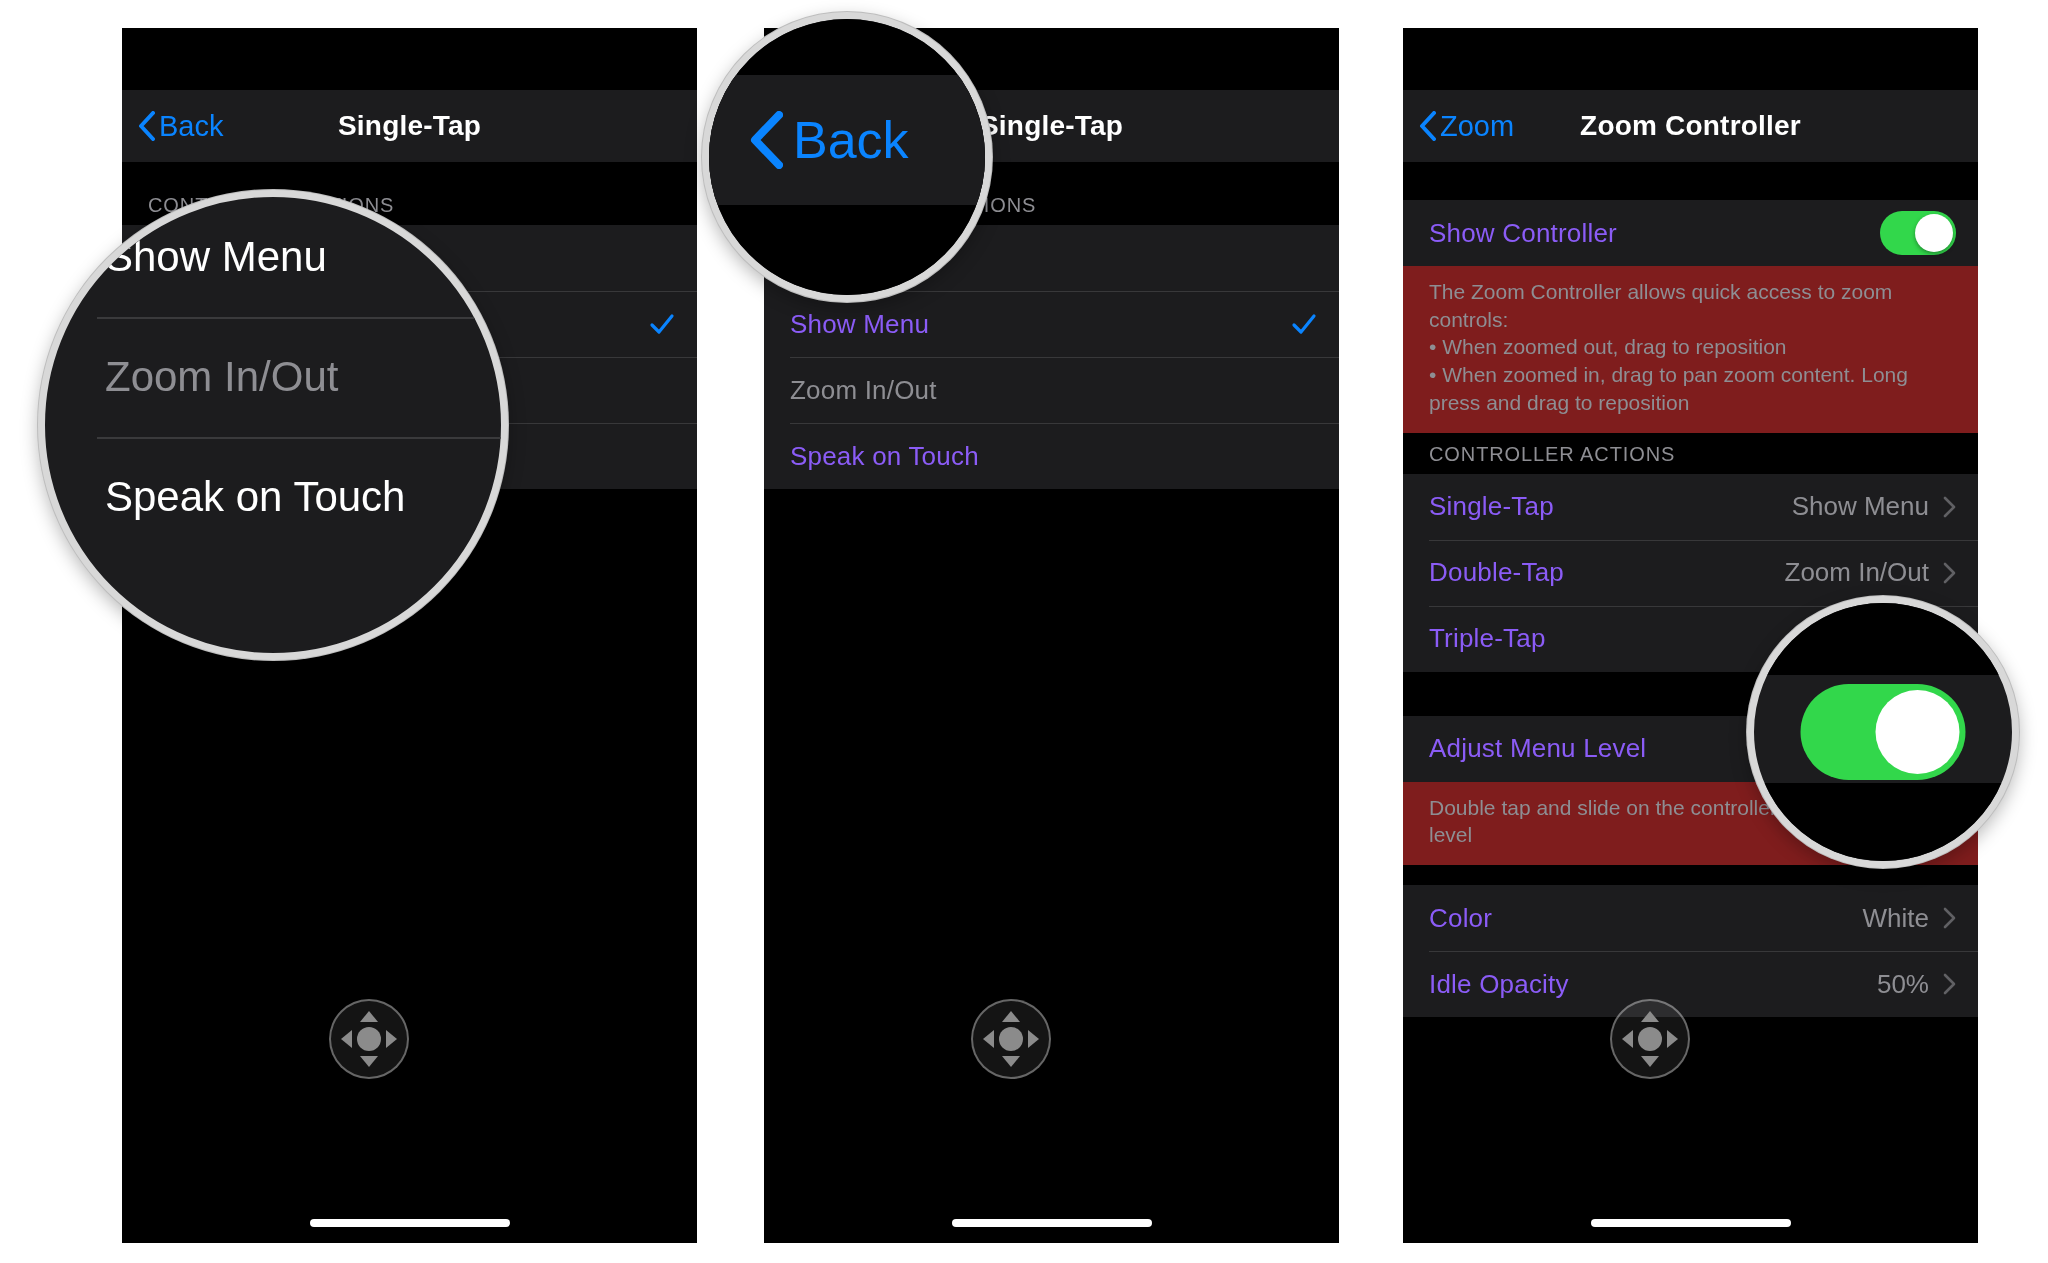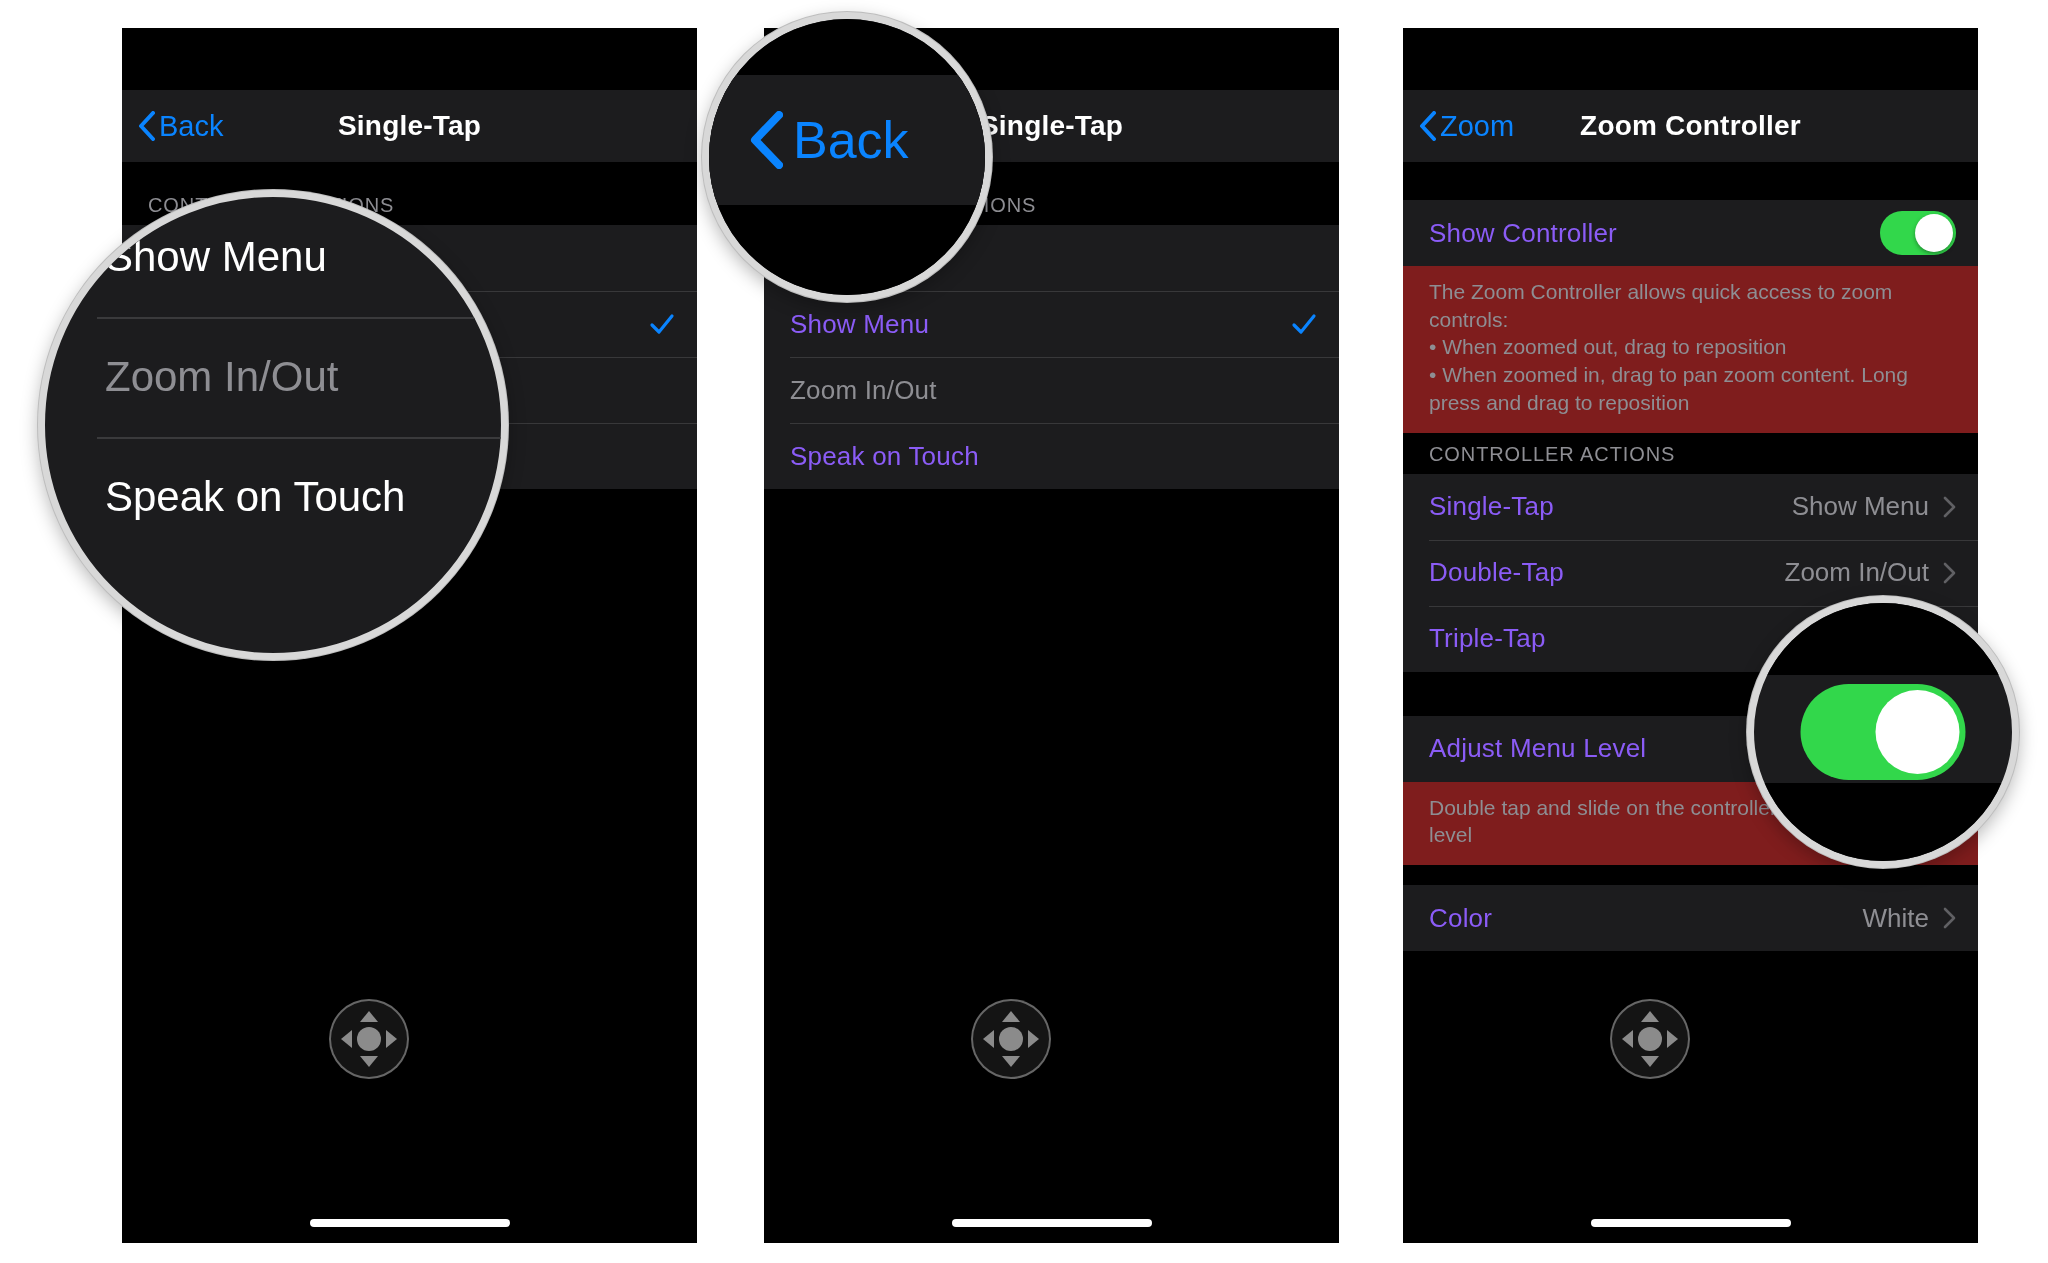--- a/index.html
+++ b/index.html
@@ -433,20 +433,29 @@
         <div class="group">
           <div class="row">
             <span class="label">Color</span>
             <span class="right">
               <span class="value">White</span>
               <svg class="chev-r" viewBox="0 0 13 22">
                   <path d="M2 2 L11 11 L2 20" stroke="#8e8e93" stroke-width="2.6" fill="none" stroke-linecap="round" stroke-linejoin="round"></path>
                 </svg>
             </span>
           </div>
+          <div class="row">
+            <span class="label">Idle Opacity</span>
+            <span class="right">
+              <span class="value">50%</span>
+              <svg class="chev-r" viewBox="0 0 13 22">
+                  <path d="M2 2 L11 11 L2 20" stroke="#8e8e93" stroke-width="2.6" fill="none" stroke-linecap="round" stroke-linejoin="round"></path>
+                </svg>
+            </span>
+          </div>
         </div>
       </div>
 
       <div class="joystick">
         <span class="ar up"></span>
         <span class="ar dn"></span>
         <span class="ar lf"></span>
         <span class="ar rt"></span>
         <span class="hub"></span>
       </div>

